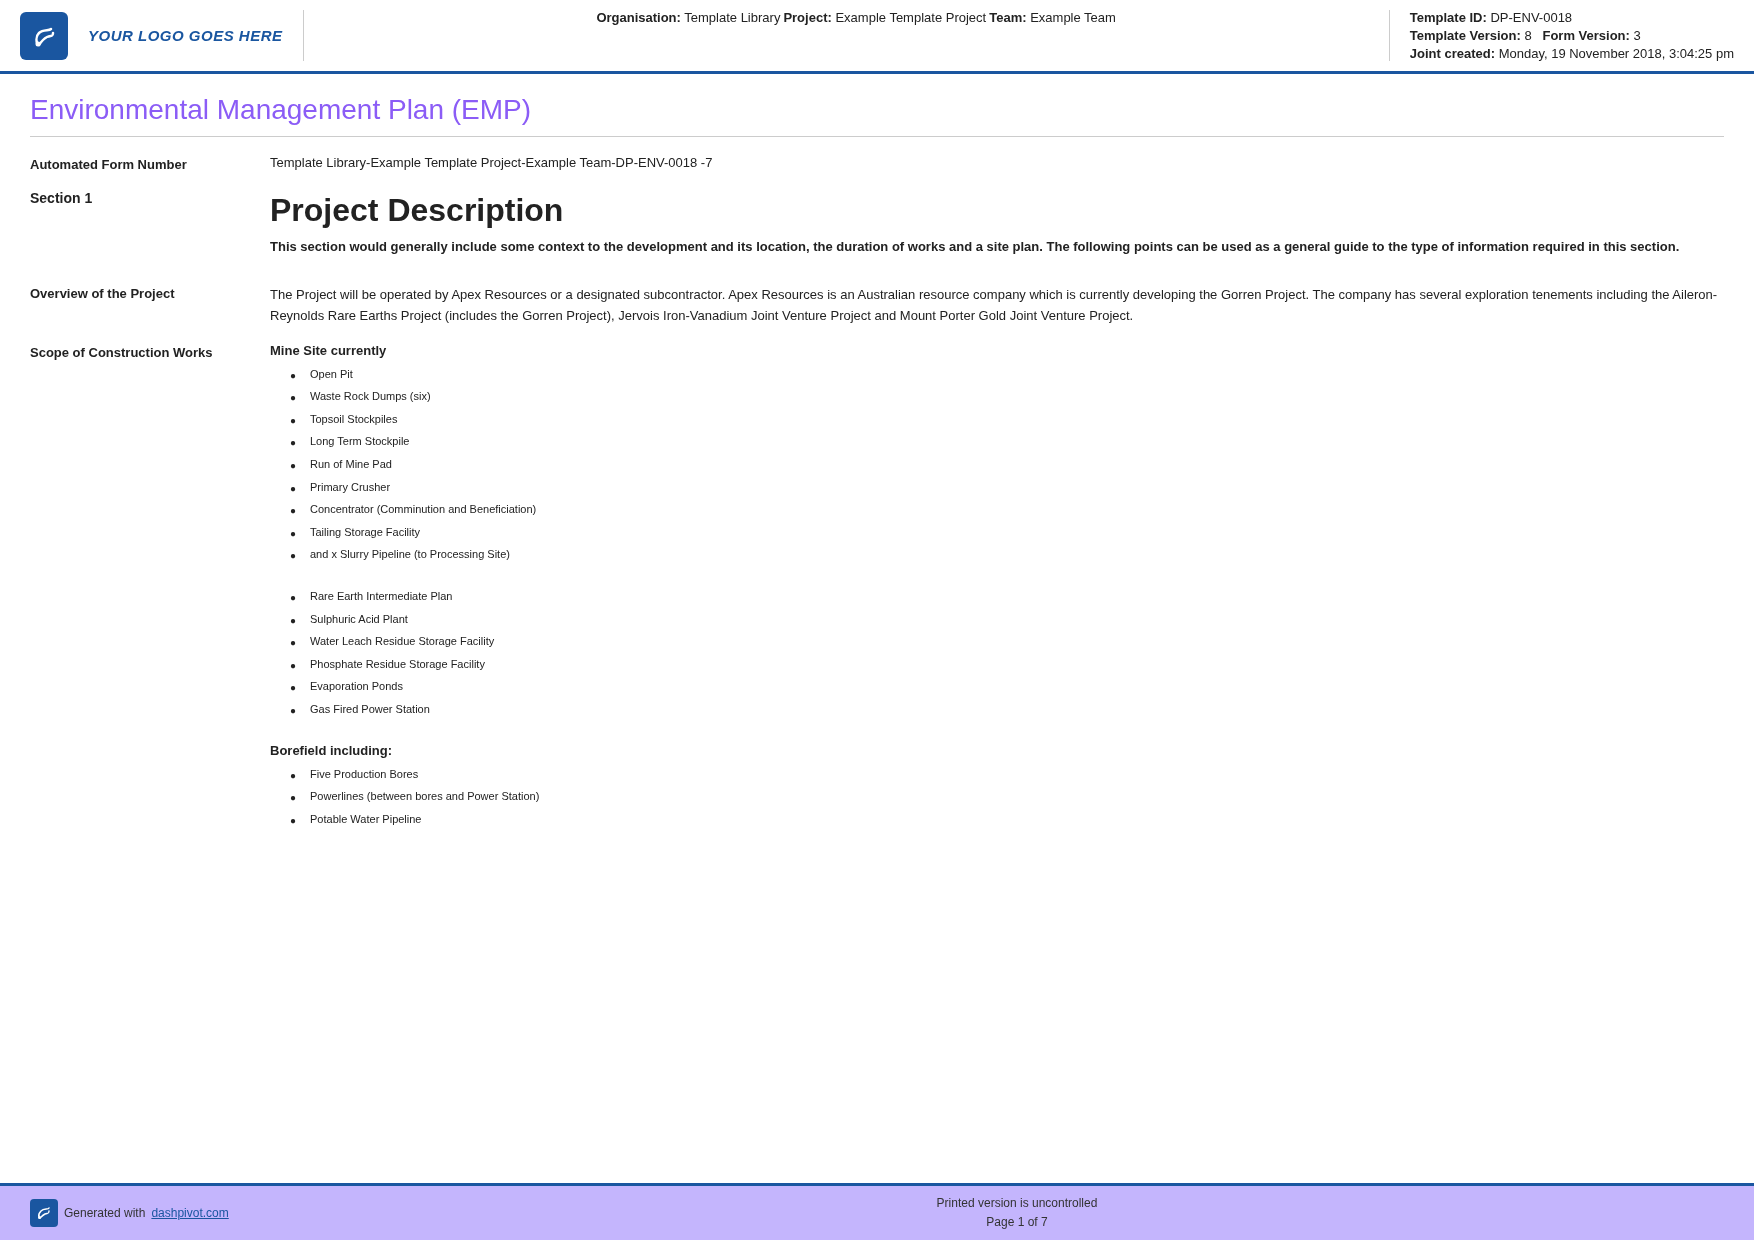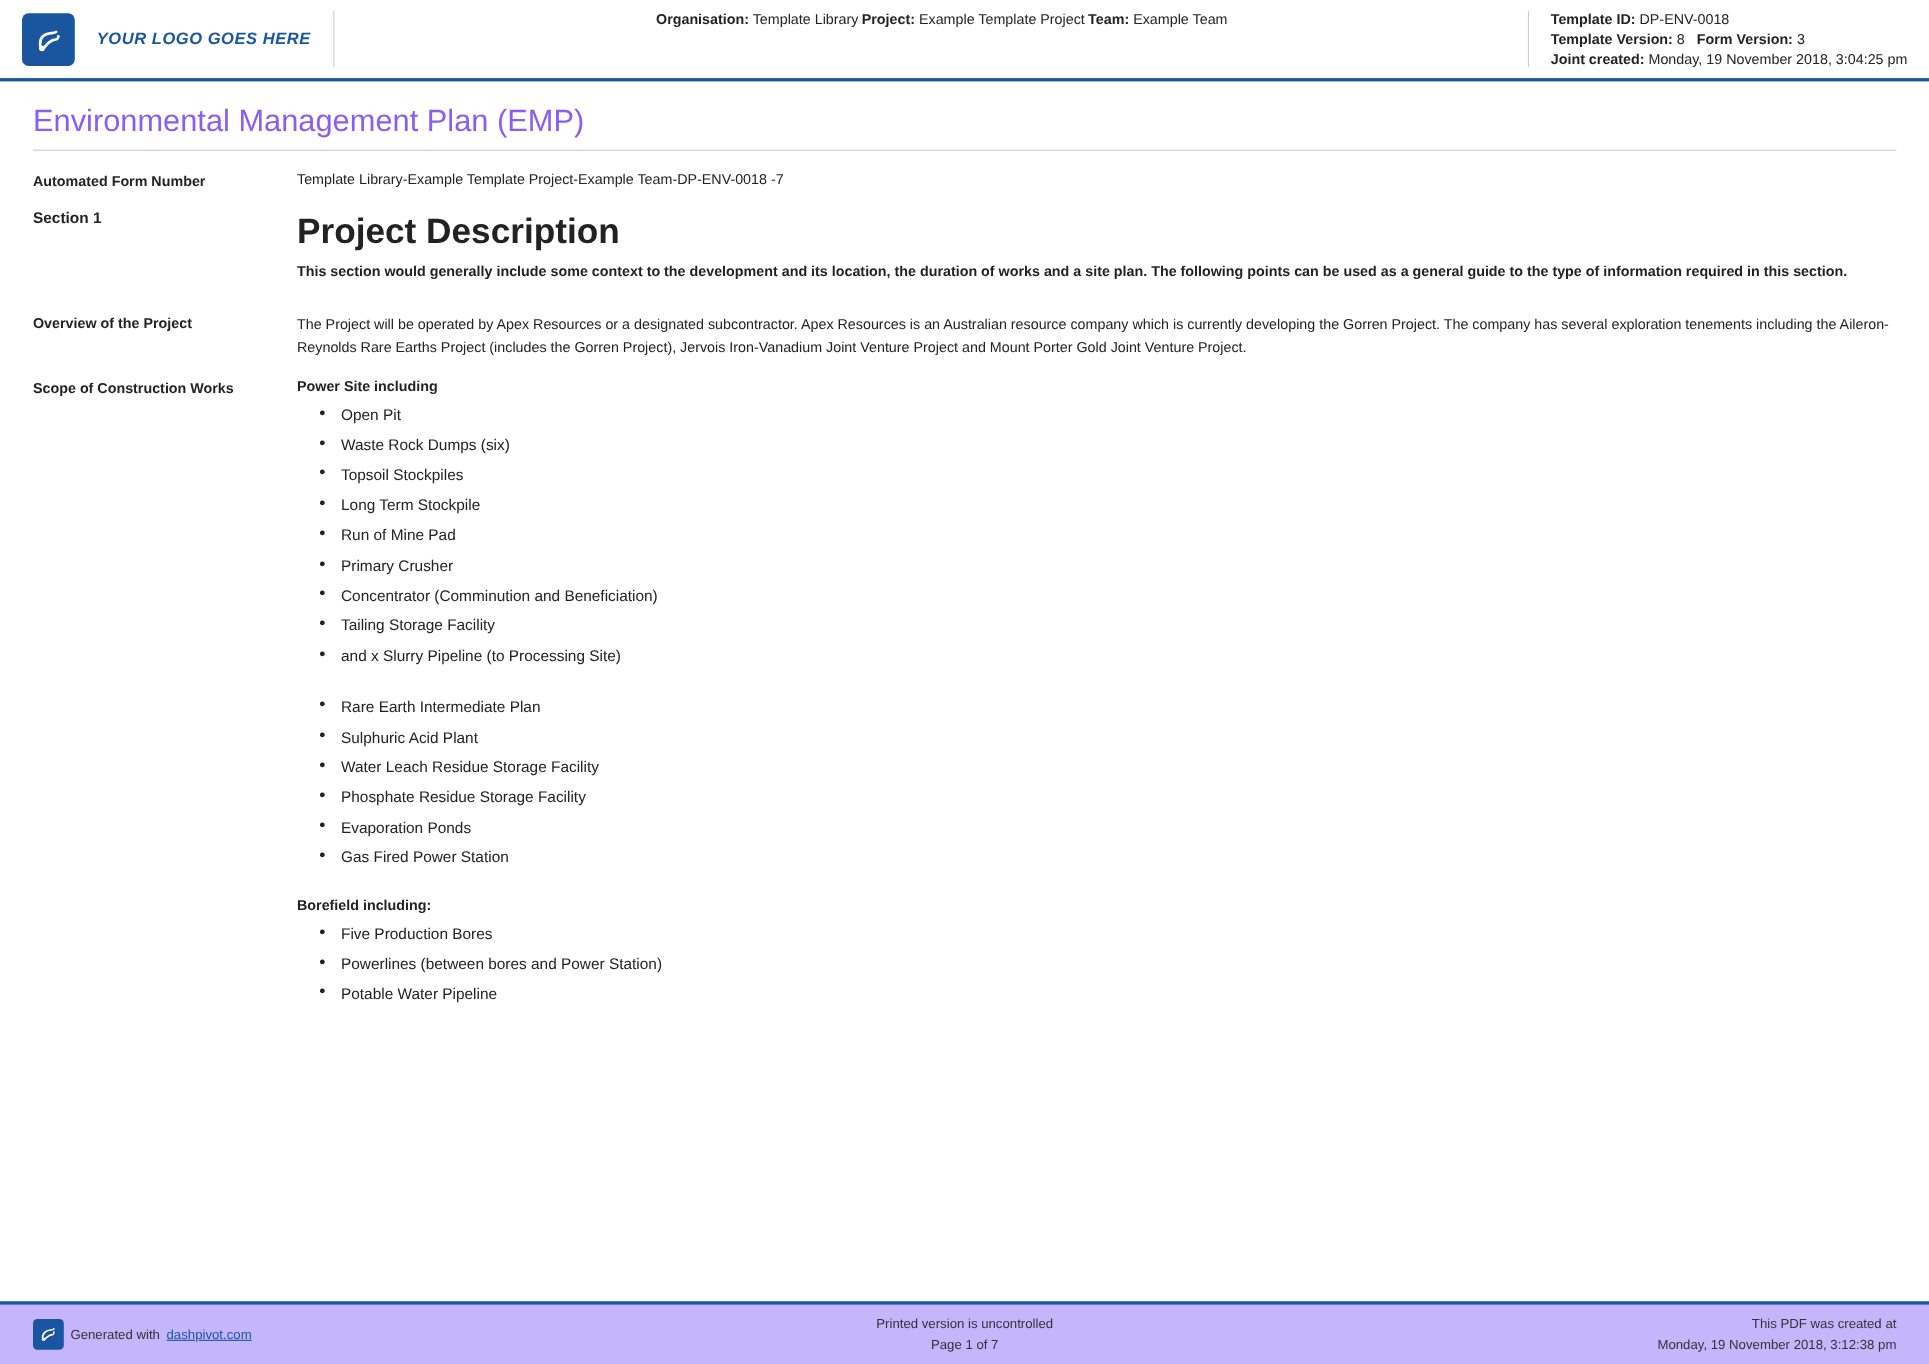--- a/index.html
+++ b/index.html
@@ -142,21 +142,21 @@
     }
     .bullet-list {
       list-style: none;
       padding: 0;
       margin: 0 0 16px 20px;
     }
     .bullet-list li {
       position: relative;
       padding-left: 20px;
       margin-bottom: 5px;
-      font-size: 14px;
+      font-size: 11px;
       line-height: 1.6;
     }
     .bullet-list li::before {
       content: "●";
       position: absolute;
       left: 0;
       font-size: 10px;
       top: 2px;
       color: #222;
     }
@@ -280,21 +280,21 @@
     <div class="form-content">
       <p class="overview-text">The Project will be operated by Apex Resources or a designated subcontractor. Apex Resources is an Australian resource company which is currently developing the Gorren Project. The company has several exploration tenements including the Aileron-Reynolds Rare Earths Project (includes the Gorren Project), Jervois Iron-Vanadium Joint Venture Project and Mount Porter Gold Joint Venture Project.</p>
     </div>
   </div>
 
   <div class="form-row">
     <div class="form-label">Scope of Construction Works</div>
     <div class="form-content">
 
       <div class="section-block">
-        <div class="scope-subtitle">Power Site including</div>
+        <div class="scope-subtitle">Mine Site currently</div>
         <ul class="bullet-list">
         <li>Open Pit</li>
             <li>Waste Rock Dumps (six)</li>
             <li>Topsoil Stockpiles</li>
             <li>Long Term Stockpile</li>
             <li>Run of Mine Pad</li>
             <li>Primary Crusher</li>
             <li>Concentrator (Comminution and Beneficiation)</li>
             <li>Tailing Storage Facility</li>
             <li>and x Slurry Pipeline (to Processing Site)</li>
@@ -335,17 +335,13 @@
         <circle cx="4.5" cy="13.5" r="1.5" fill="white"></circle>
       </svg>
     </div>
     <span>Generated with</span>
     <a class="footer-link" href="#">dashpivot.com</a>
   </div>
   <div class="footer-center">
     <div>Printed version is uncontrolled</div>
     <div>Page 1 of 7</div>
   </div>
-  <div class="footer-right">
-    <div>This PDF was created at</div>
-    <div>Monday, 19 November 2018, 3:12:38 pm</div>
-  </div>
 </div>
 
 </body></html>

